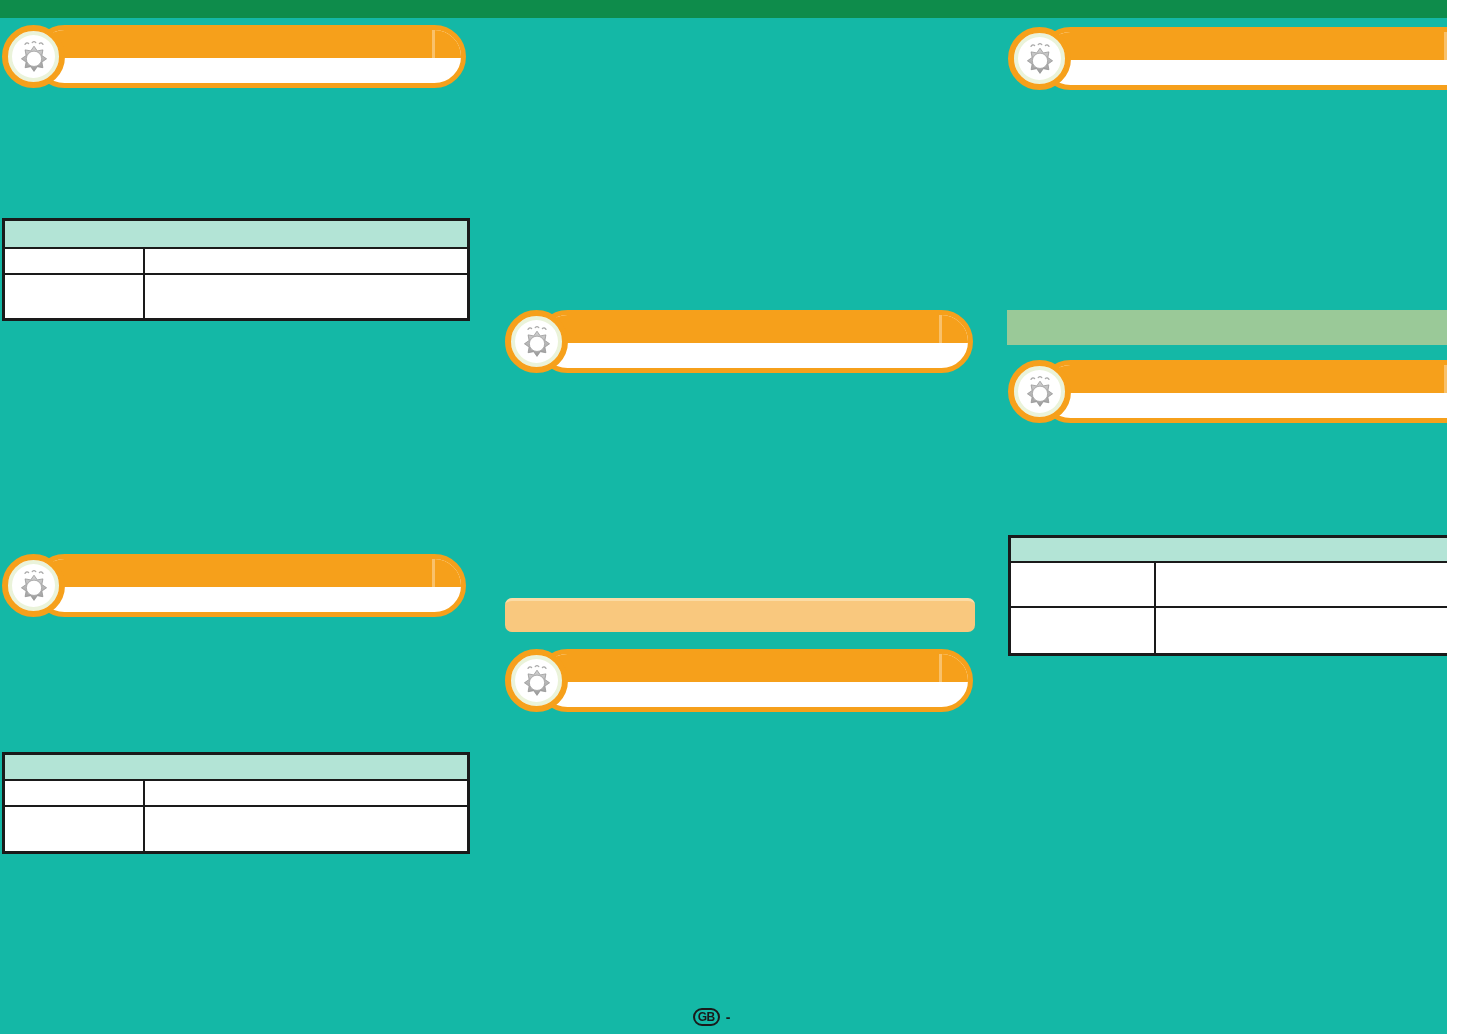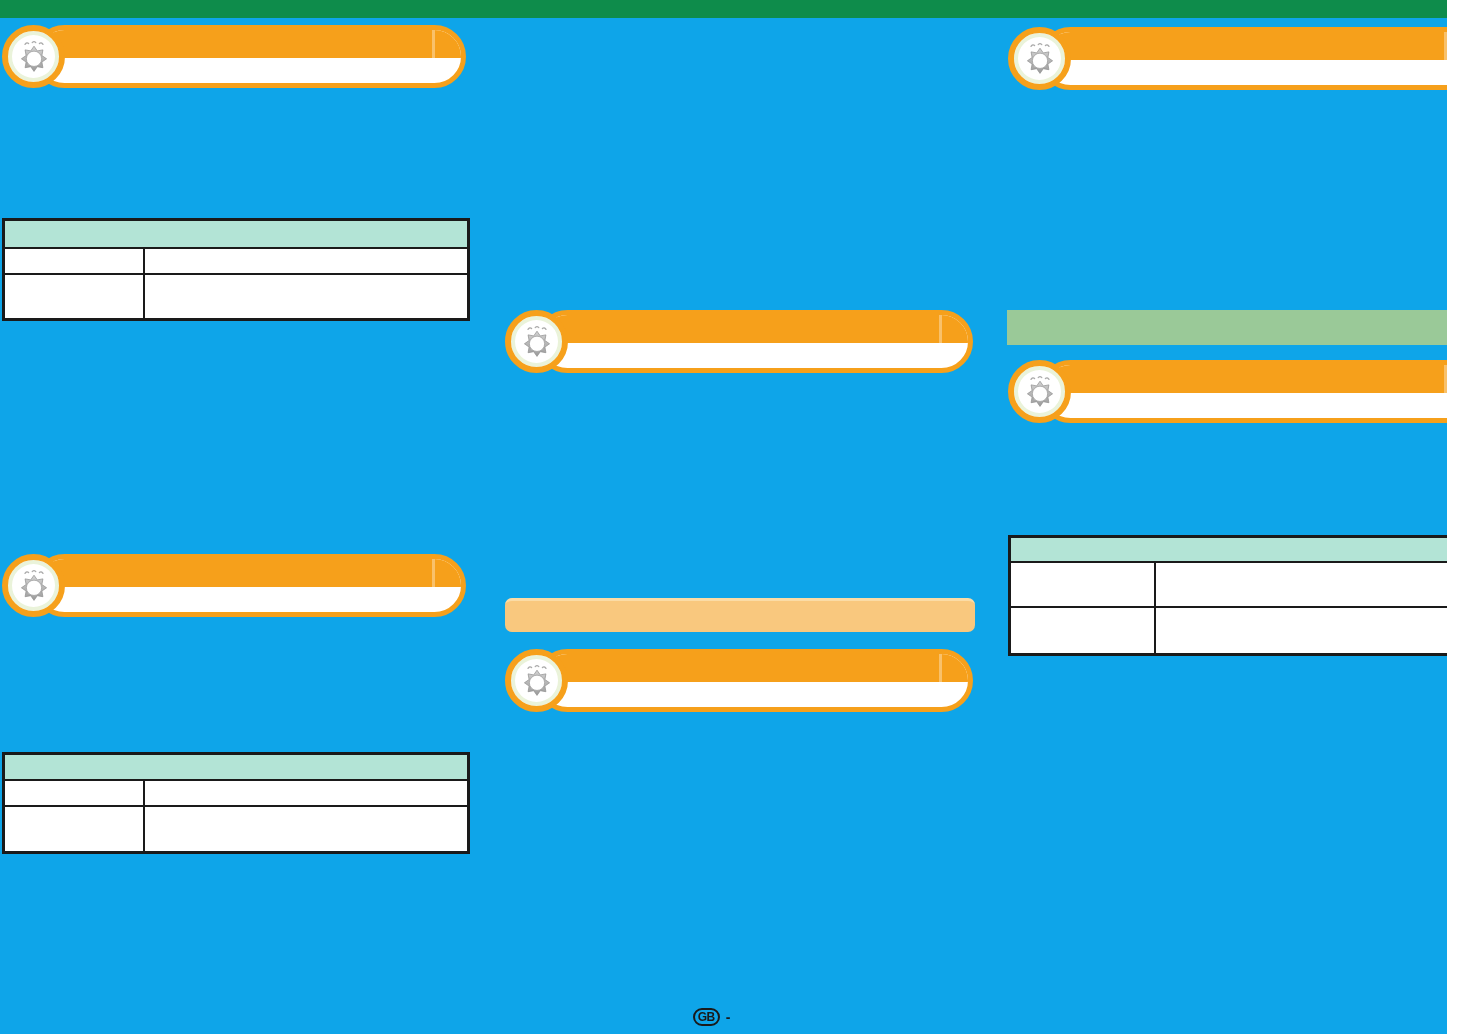--- a/index.html
+++ b/index.html
@@ -1,17 +1,17 @@
 <!DOCTYPE html>
 <html><head>
 <meta charset="utf-8">
 <style>
   html,body{margin:0;padding:0;background:#ffffff;}
   body{font-family:"Liberation Sans",sans-serif;}
-  #page{position:relative;width:1447px;height:1034px;background:#0ea5e9;overflow:hidden;}
+  #page{position:relative;width:1447px;height:1034px;background:#14b8a6;overflow:hidden;}
 
   
   .topbar{position:absolute;left:0;top:0;width:1482px;height:18px;background:#0E8C4B;}
 
   
   .pill{position:absolute;height:63px;}
   .pill-track{position:absolute;left:31px;top:0;right:0;bottom:0;
     border:5px solid #F6A01B;border-radius:32px;overflow:hidden;background:#fff;}
   .pill-track::before{content:"";position:absolute;left:-5px;top:-5px;right:-5px;height:33px;background:#F6A01B;}
   .pill-track::after{content:"";position:absolute;top:0;right:26px;width:3px;height:30px;background:rgba(255,255,255,0.35);}

